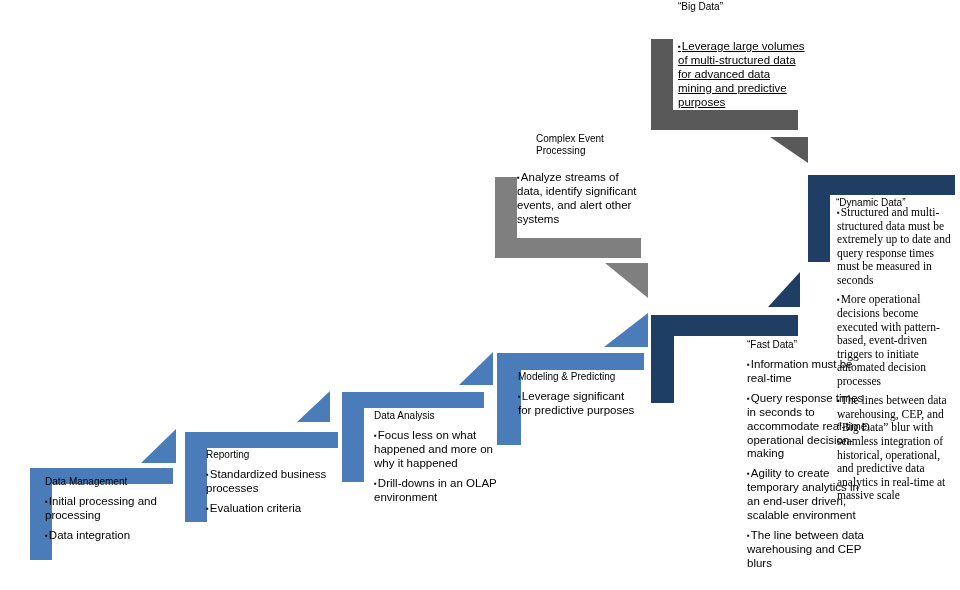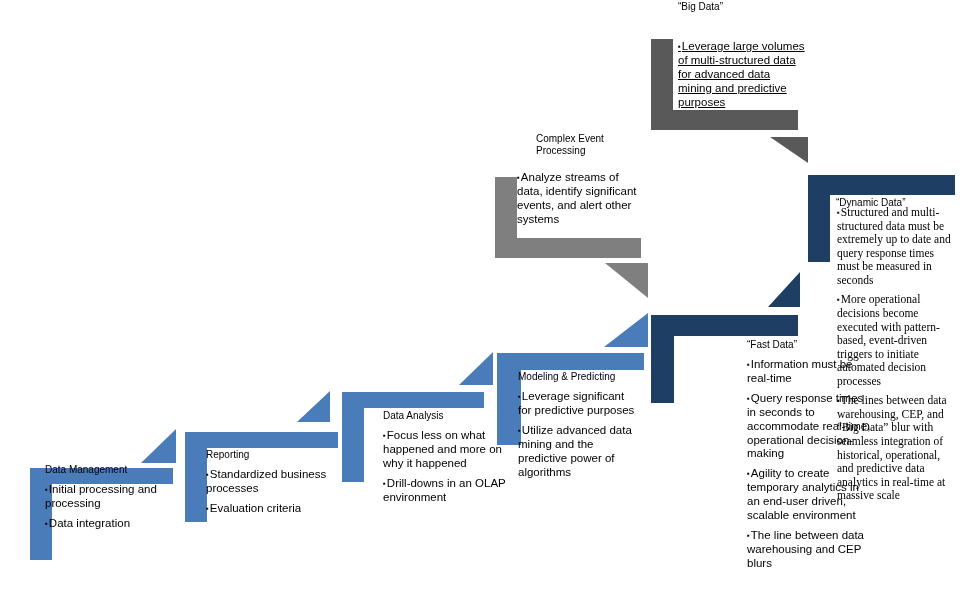--- a/index.html
+++ b/index.html
@@ -44,24 +44,24 @@
   #bd-hb{left:651px;top:110px;width:147px;height:20px;}
   
   #t1{left:141px;top:429px;width:35px;height:34px;}
   #t2{left:297px;top:391px;width:33px;height:31px;}
   #t3{left:459px;top:352px;width:34px;height:33px;}
   #t4{left:604px;top:313px;width:44px;height:34px;}
   #t5{left:768px;top:272px;width:32px;height:35px;}
   #d1{left:605px;top:263px;width:43px;height:35px;}
   #d2{left:770px;top:137px;width:38px;height:26px;}
   
-  #dm-text{left:45px;top:464px;width:128px;}
+  #dm-text{left:45px;top:476px;width:128px;}
   #dm-text .title{width:98px;}
   #re-text{left:206px;top:449px;width:131px;}
-  #da-text{left:383px;top:410px;width:126px;}
+  #da-text{left:374px;top:410px;width:126px;}
   #mp-text{left:518px;top:371px;width:122px;}
   #fd-text{left:715px;top:339px;width:124px;margin-left:32px;}
   #cep-title{left:536px;top:133px;width:118px;}
   #cep-body{left:517px;top:171px;width:124px;}
   #bd-title{left:678px;top:1px;width:130px;}
   #bd-body{left:678px;top:40px;width:127px;text-decoration:underline;}
   #dy-title{left:836px;top:197px;width:124px;}
   #dy-body{left:837px;top:206px;width:121px;font-family:Liberation Serif, serif;}
 </style>
 </head>
@@ -113,21 +113,20 @@
     <span class="tri tri-blue" id="t3">
         <svg viewBox="0 0 10 10" preserveAspectRatio="none">
           <polygon points="0,10 10,10 10,0" fill="currentColor"></polygon>
         </svg>
       </span>
     <div class="bar c-blue" id="mp-h"></div>
     <div class="bar c-blue" id="mp-v"></div>
     <div class="txt" id="mp-text">
       <h3 class="title">Modeling &amp; Predicting</h3>
       <div class="bullet"><span class="bm">▪</span><span>Leverage significant for predictive purposes</span></div>
-      <div class="bullet"><span class="bm">▪</span><span>Utilize advanced data mining and the predictive power of algorithms</span></div>
     </div>
   </div>
 
   <div>
     <span class="tri tri-blue" id="t4">
         <svg viewBox="0 0 10 10" preserveAspectRatio="none">
           <polygon points="0,10 10,10 10,0" fill="currentColor"></polygon>
         </svg>
       </span>
     <div class="bar c-navy" id="fd-h"></div>

